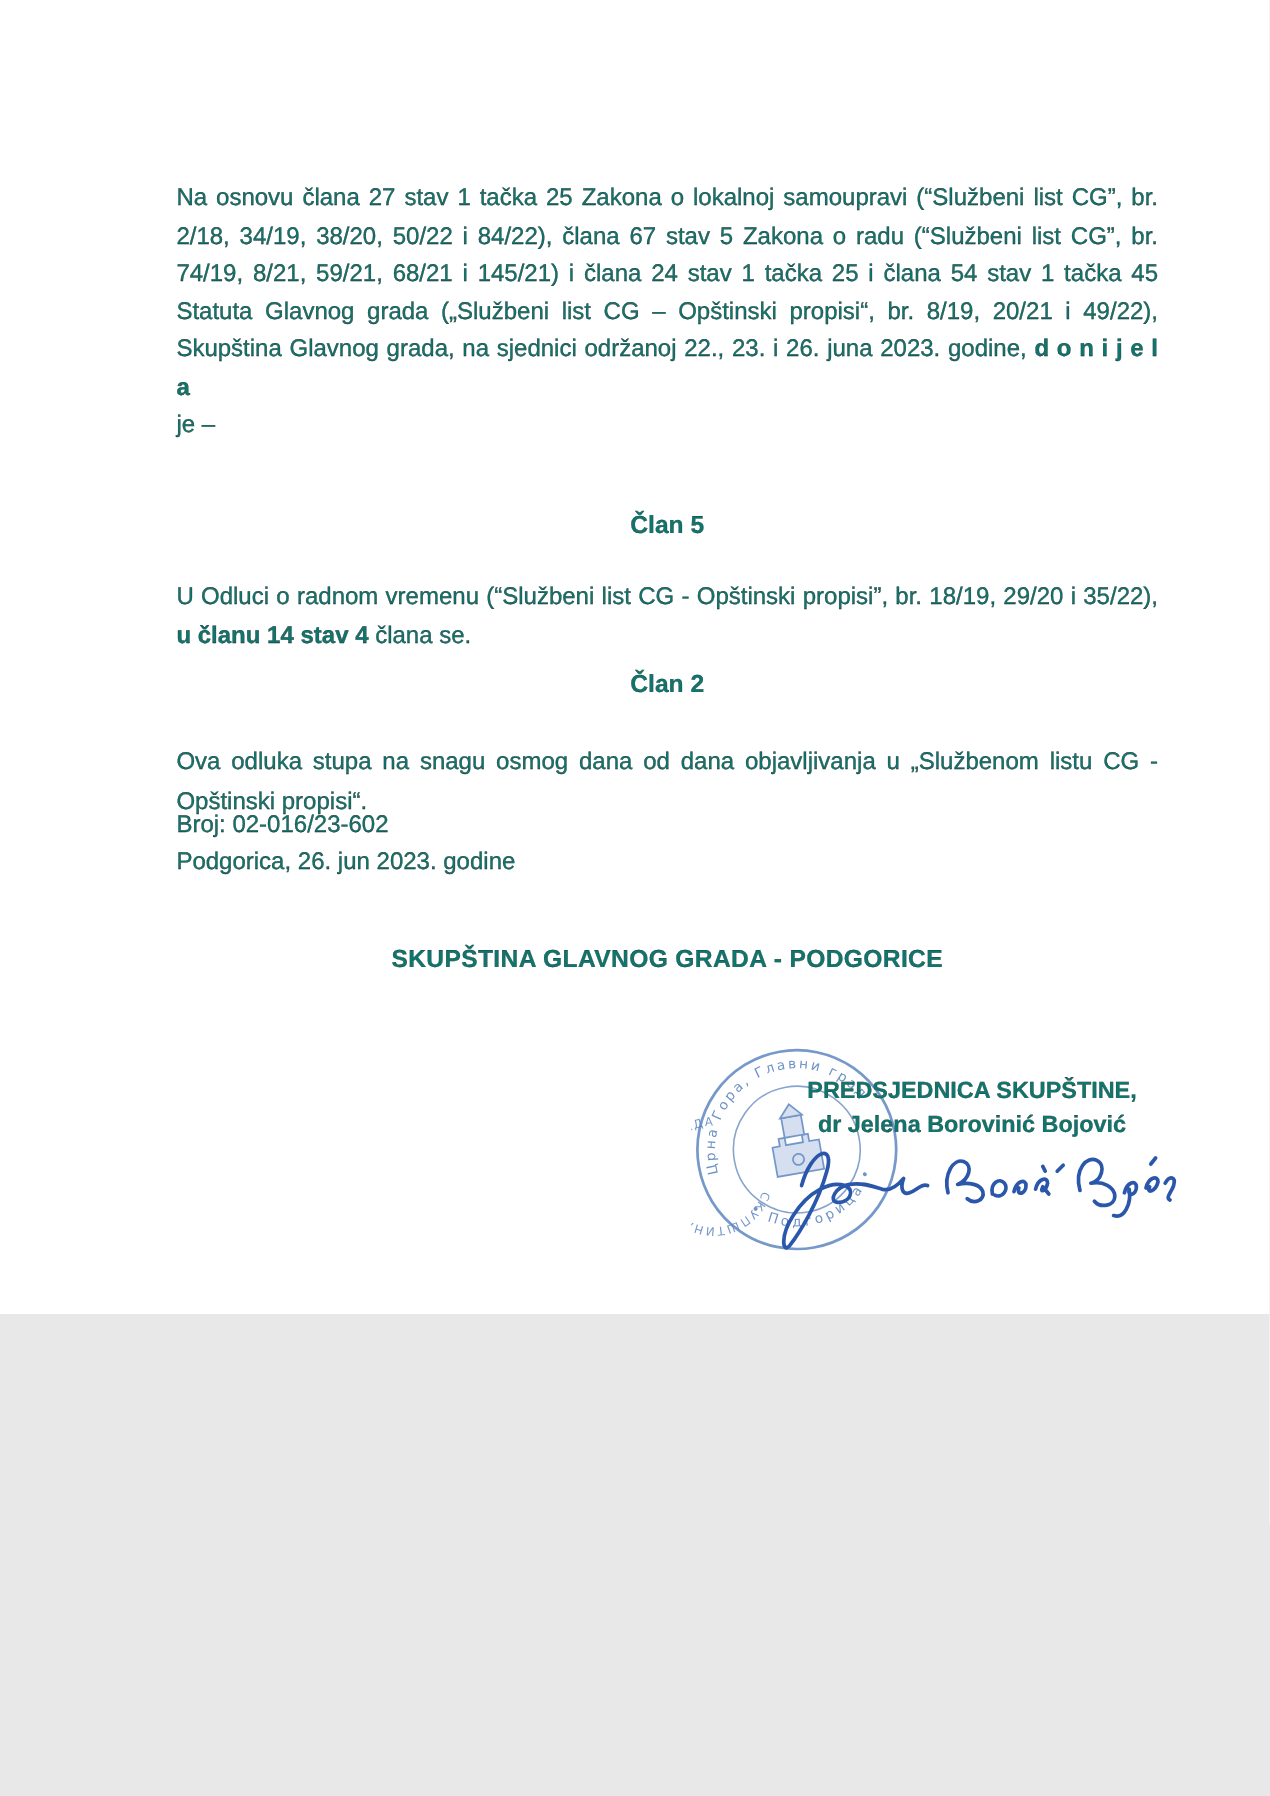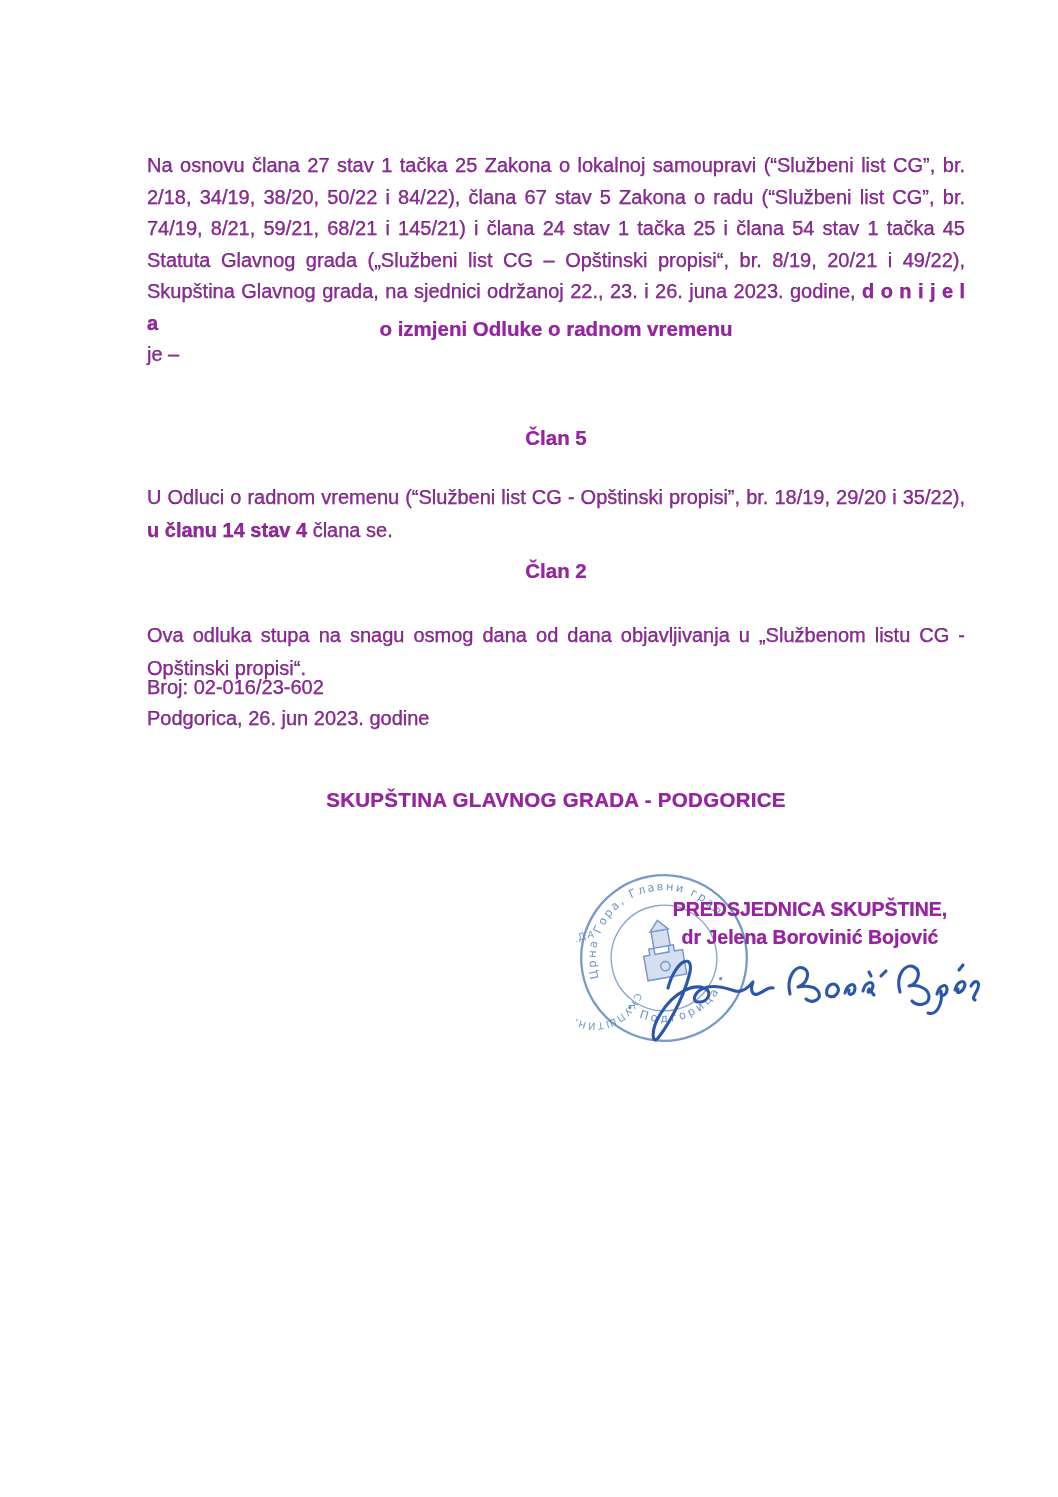--- a/index.html
+++ b/index.html
@@ -1,22 +1,22 @@
 <!DOCTYPE html>
 <html><head>
 <meta charset="utf-8">
 <style>
   html,body{margin:0;padding:0;background:#e8e8e8;}
   .page{
     position:relative;
-    width:1058px;height:1497px;
+    width:1058px;height:1095px;
     margin:0 auto;
     background:#ffffff;
     font-family:"Liberation Sans", sans-serif;
-    color:#a21caf;
+    color:#0f766e;
     overflow:hidden;
   }
   .col{position:absolute;left:147px;width:818px;}
   .body-text{
     font-size:20px;
     line-height:31.5px;
     text-align:justify;
     -webkit-text-stroke:0.25px #1b1b1b;
   }
   .b{font-weight:700;}
@@ -52,21 +52,20 @@
   }
 </style>
 </head>
 <body>
 
 <div class="page">
 
   <p class="col body-text intro"><span>Na osnovu člana 27 stav 1 tačka 25 Zakona o lokalnoj samoupravi (“Službeni list CG”, br. 2/18, 34/19, 38/20, 50/22 i 84/22), člana 67 stav 5 Zakona o radu (“Službeni list CG”, br. 74/19, 8/21, 59/21, 68/21 i  145/21) i člana 24 stav 1 tačka 25 i člana 54 stav 1 tačka 45 Statuta Glavnog grada („Službeni list CG – Opštinski propisi“, br. 8/19, 20/21 i 49/22), Skupština Glavnog grada, na sjednici održanoj 22., 23. i 26. juna 2023. godine, </span><span class="b">d o n i j e l a</span><br><span>je –</span></p>
 
   <div class="col centered heading doc-title">
-    <div class="line">o izmjeni Odluke o radnom vremenu</div>
   </div>
 
   <div class="col centered heading clan1-heading">Član 5</div>
   <p class="col body-text clan1-body"><span>U Odluci o radnom vremenu (“Službeni list CG - Opštinski propisi”, br. 18/19, 29/20 i 35/22), </span><span class="b">u članu 14 stav 4</span><span>  člana se.</span></p>
 
   <div class="col centered heading clan2-heading">Član 2</div>
   <p class="col body-text clan2-body">Ova odluka stupa na snagu osmog dana od dana objavljivanja u „Službenom listu CG - Opštinski propisi“.</p>
 
   <div class="col body-text ref-block">
     <div>Broj: 02-016/23-602</div>

